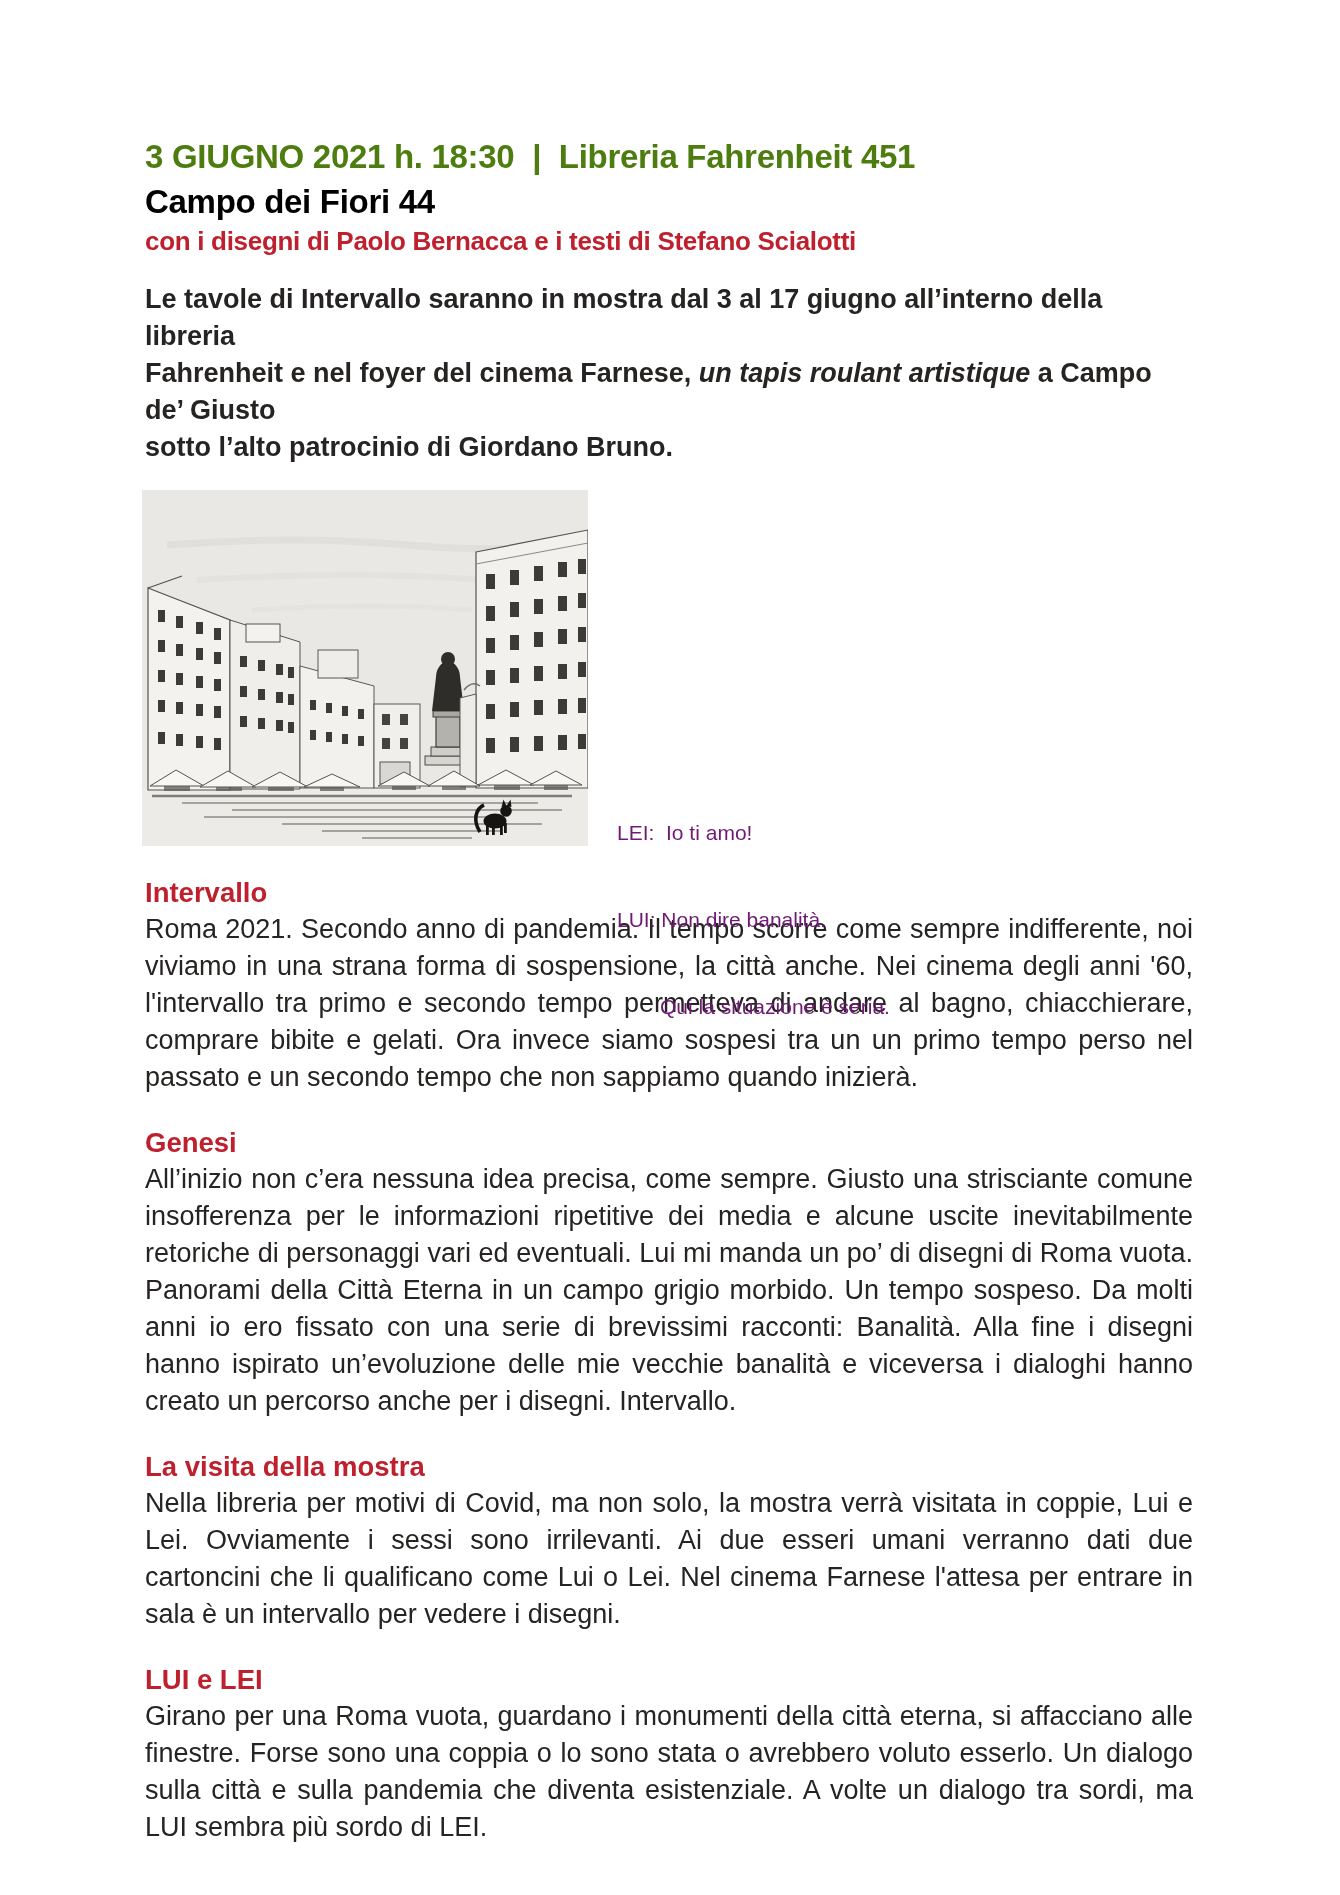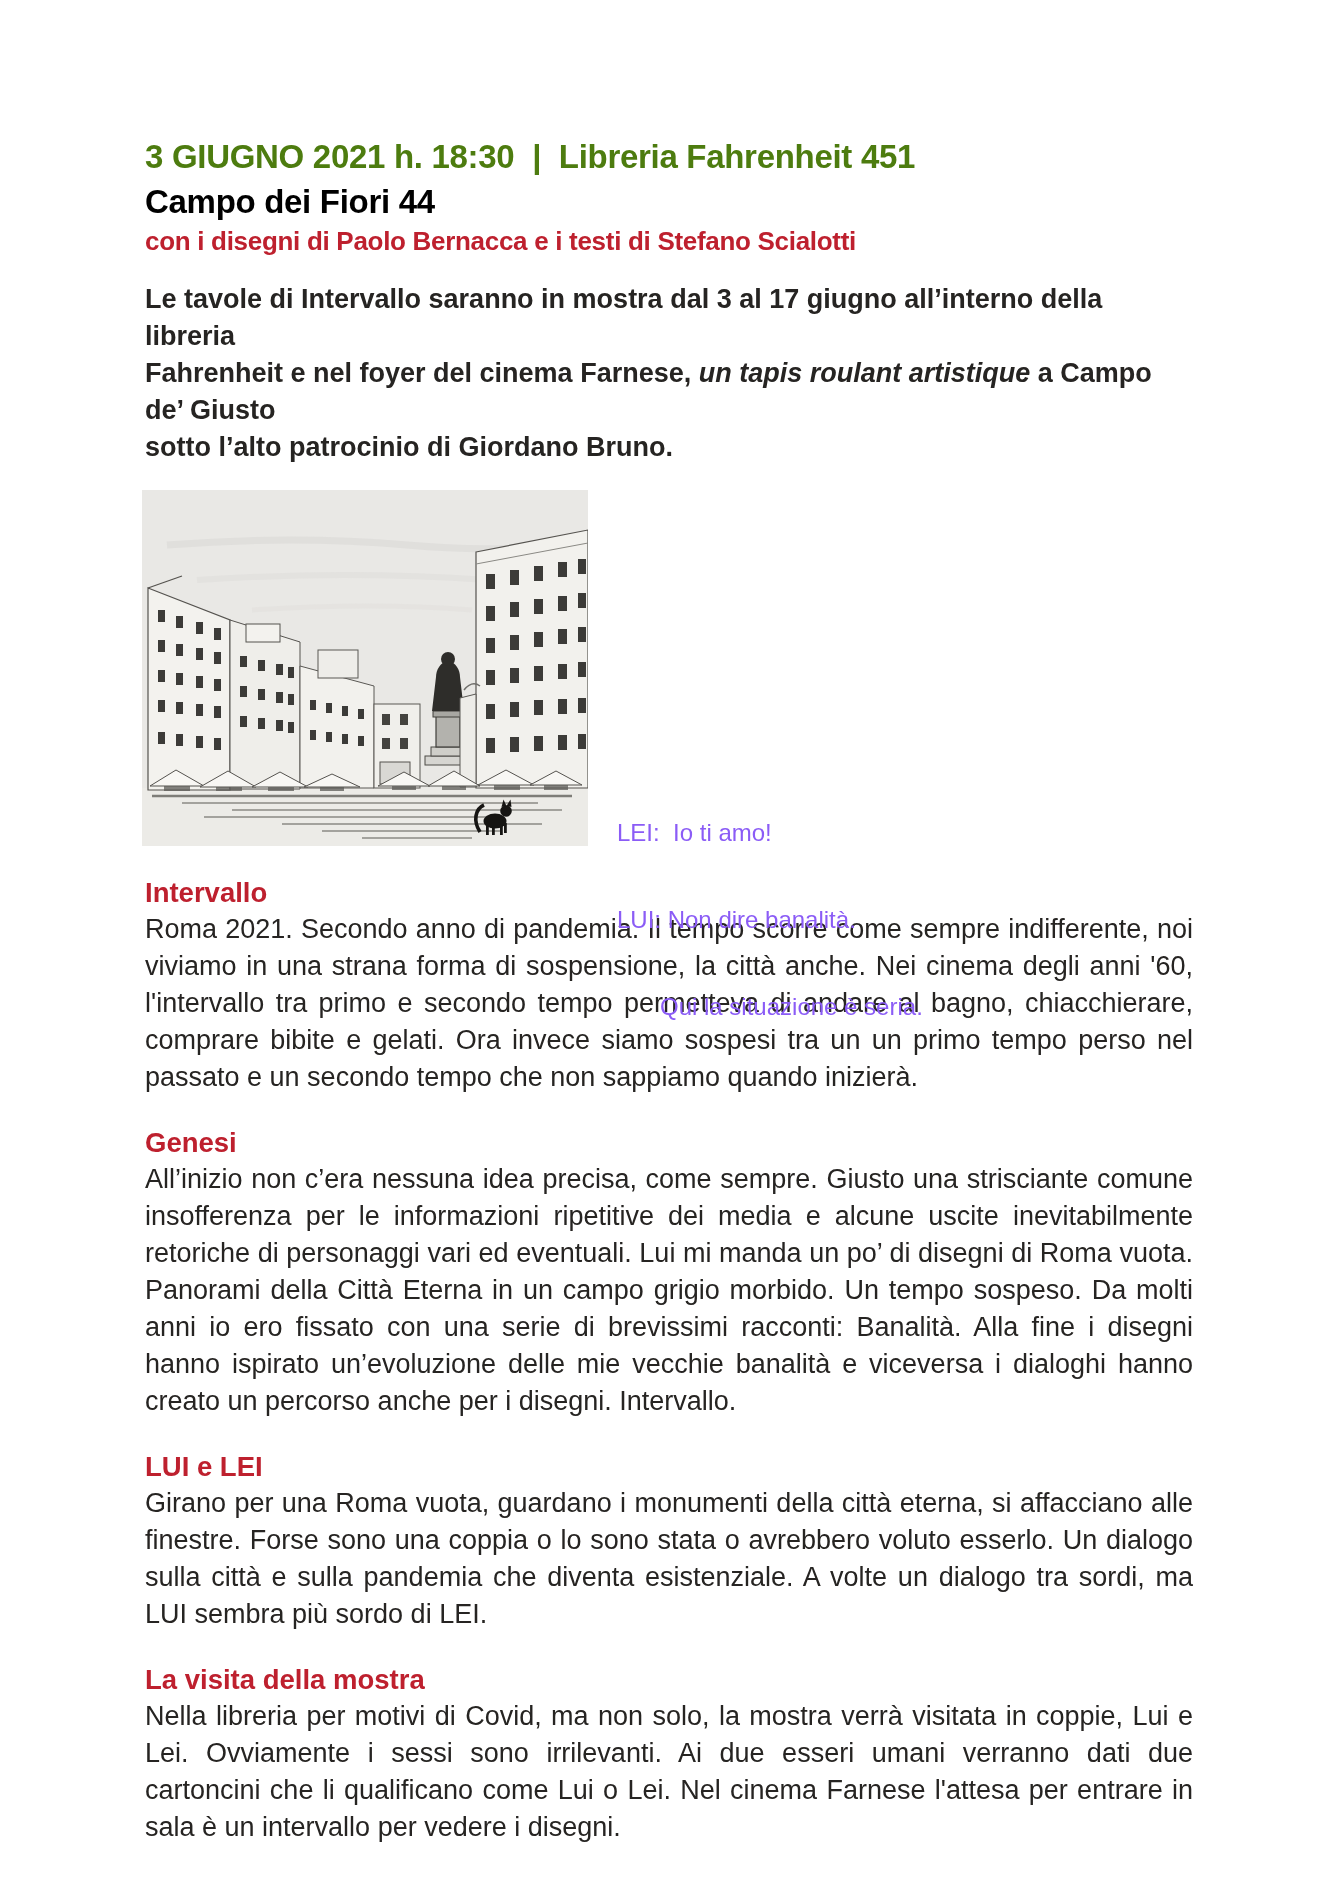--- a/index.html
+++ b/index.html
@@ -15,21 +15,21 @@
 
   .event-line{margin-top:138px;font-size:33px;font-weight:bold;color:#4d7c0f;white-space:pre-wrap;letter-spacing:-0.3px;}
   .address{margin-top:7px;font-size:33px;font-weight:bold;color:#000000;letter-spacing:-0.3px;}
   .title{margin-top:17px;font-size:45px;font-weight:bold;color:#be202e;letter-spacing:-0.5px;}
   .subtitle{margin-top:5px;font-size:26px;font-weight:bold;color:#be202e;letter-spacing:-0.3px;}
 
   .intro{margin-top:24px;font-size:27px;line-height:37px;color:#262422;font-weight:bold;}
 
   .figure-row{position:relative;margin-top:24px;height:356px;}
   .drawing{position:absolute;left:-3px;top:0;display:block;}
-  .dialog{position:absolute;left:472px;top:270px;font-size:24px;line-height:29px;color:#8b5cf6;white-space:pre-wrap;}
+  .dialog{position:absolute;left:472px;top:270px;font-size:21px;line-height:29px;color:#701a75;white-space:pre-wrap;}
   .dialog .indent{padding-left:43px;}
 
   .section{margin-top:28px;}
   .section h3{margin:0;font-size:27.5px;line-height:37px;font-weight:bold;color:#be202e;}
   .section p{margin:0;font-size:27px;line-height:37px;text-align:justify;color:#262422;}
 
   .contact{margin-top:40px;font-size:27px;line-height:36px;color:#1f1e1c;white-space:pre-wrap;}
 </style>
 </head>
 <body>
@@ -222,27 +222,27 @@
       <h3>Intervallo</h3>
       <p>Roma 2021. Secondo anno di pandemia. Il tempo scorre come sempre indifferente, noi viviamo in una strana forma di sospensione, la città anche. Nei cinema degli anni '60, l'intervallo tra primo e secondo tempo permetteva di andare al bagno, chiacchierare, comprare bibite e gelati. Ora invece siamo sospesi tra un un primo tempo perso nel passato e un secondo tempo che non sappiamo quando inizierà.</p>
     </div>
 
     <div class="section">
       <h3>Genesi</h3>
       <p>All’inizio non c’era nessuna idea precisa, come sempre. Giusto una strisciante comune insofferenza per le informazioni ripetitive dei media e alcune uscite inevitabilmente retoriche di personaggi vari ed eventuali. Lui mi manda un po’ di disegni di Roma vuota. Panorami della Città Eterna in un campo grigio morbido. Un tempo sospeso. Da molti anni io ero fissato con una serie di brevissimi racconti: Banalità. Alla fine i disegni hanno ispirato un’evoluzione delle mie vecchie banalità e viceversa i dialoghi hanno creato un percorso anche per i disegni. Intervallo.</p>
     </div>
 
     <div class="section">
+      <h3>La visita della mostra</h3>
+      <p>Nella libreria per motivi di Covid, ma non solo, la mostra verrà visitata in coppie, Lui e Lei. Ovviamente i sessi sono irrilevanti. Ai due esseri umani verranno dati due cartoncini che li qualificano come Lui o Lei. Nel cinema Farnese l'attesa per entrare in sala è un intervallo per vedere i disegni.</p>
+    </div>
+
+    <div class="section">
       <h3>LUI e LEI</h3>
       <p>Girano per una Roma vuota, guardano i monumenti della città eterna, si affacciano alle finestre. Forse sono una coppia o lo sono stata o avrebbero voluto esserlo. Un dialogo sulla città e sulla pandemia che diventa esistenziale. A volte un dialogo tra sordi, ma LUI sembra più sordo di LEI.</p>
-    </div>
-
-    <div class="section">
-      <h3>La visita della mostra</h3>
-      <p>Nella libreria per motivi di Covid, ma non solo, la mostra verrà visitata in coppie, Lui e Lei. Ovviamente i sessi sono irrilevanti. Ai due esseri umani verranno dati due cartoncini che li qualificano come Lui o Lei. Nel cinema Farnese l'attesa per entrare in sala è un intervallo per vedere i disegni.</p>
     </div>
 
     <div class="contact">
       
       
     </div>
 
   </div>
 </div>
 

